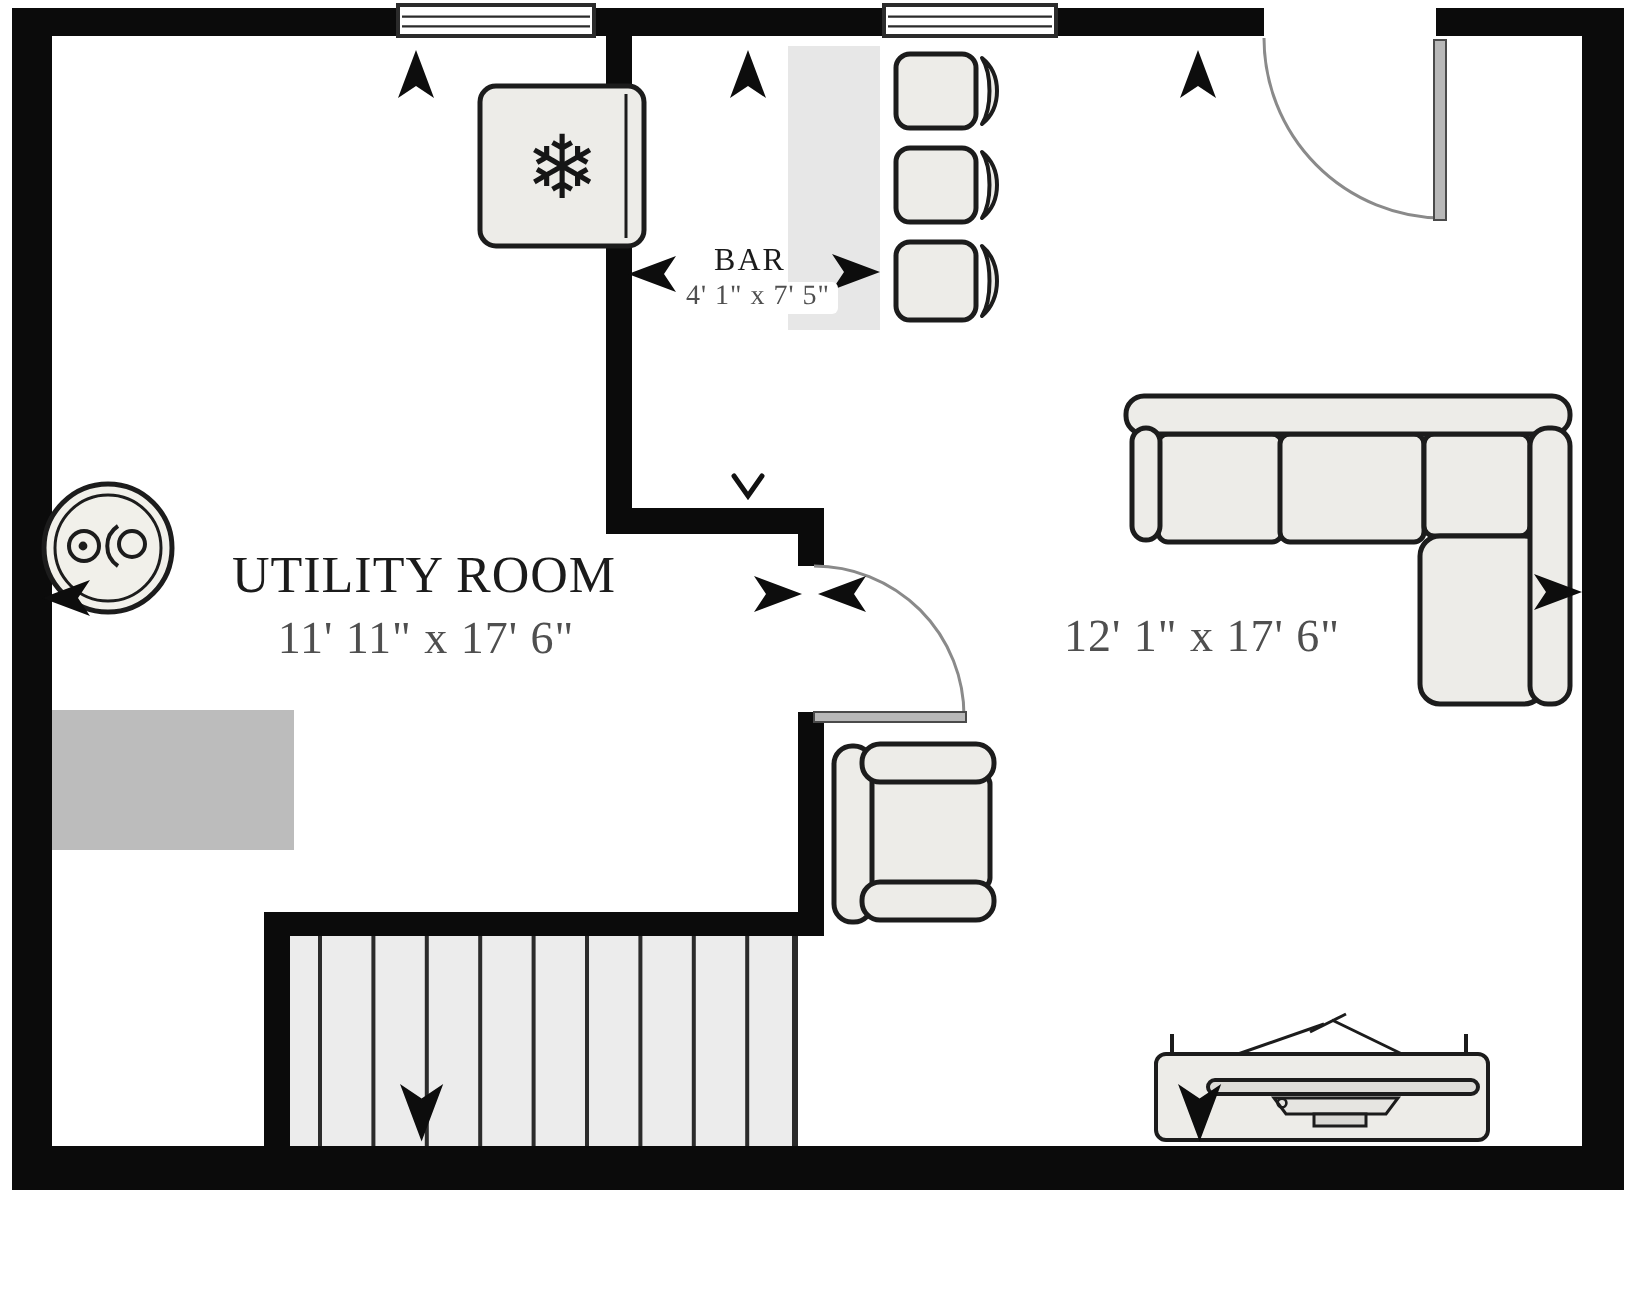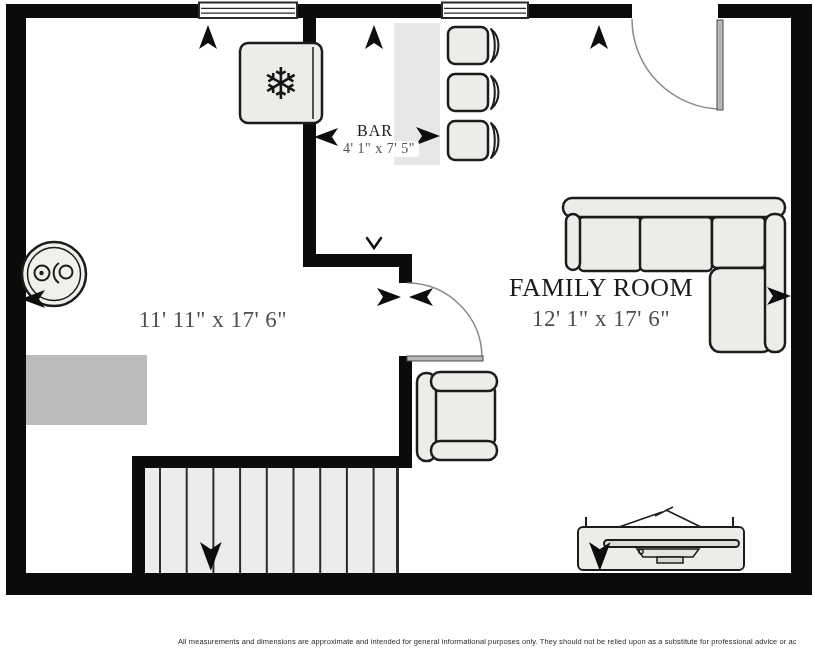--- a/index.html
+++ b/index.html
@@ -156,22 +156,21 @@
       <use href="#ar-r" transform="translate(377,288)"></use>
       <use href="#ar-l" transform="translate(409,288)"></use>
       <use href="#ar-l" transform="translate(21,290)"></use>
       <use href="#ar-r" transform="translate(767,287)"></use>
       <use href="#ar-d" transform="translate(200,542) scale(1.2)"></use>
       <use href="#ar-d" transform="translate(589,542) scale(1.2)"></use>
       <path d="M367,238 L374,248 L381,238" fill="none" stroke="#111111" stroke-width="2.5" stroke-linecap="round"></path>
     </g>
   </svg>
 
+  <div class="label room-name" style="left:212px;top:288px">UTILITY ROOM</div>
   <div class="label room-dim" style="left:213px;top:319px">11' 11" x 17' 6"</div>
 
-  <div class="label room-name" style="left:601px;top:288px">FAMILY ROOM</div>
   <div class="label room-dim" style="left:601px;top:318px">12' 1" x 17' 6"</div>
 
   <div class="label bar-name" style="left:375px;top:131px">BAR</div>
   <div class="label bar-dim" style="left:379px;top:149px">4' 1" x 7' 5"</div>
 
-  <div class="disclaimer">All measurements and dimensions are approximate and intended for general informational purposes only. They should not be relied upon as a substitute for professional advice or ac</div>
 </div>
 
 </body></html>

